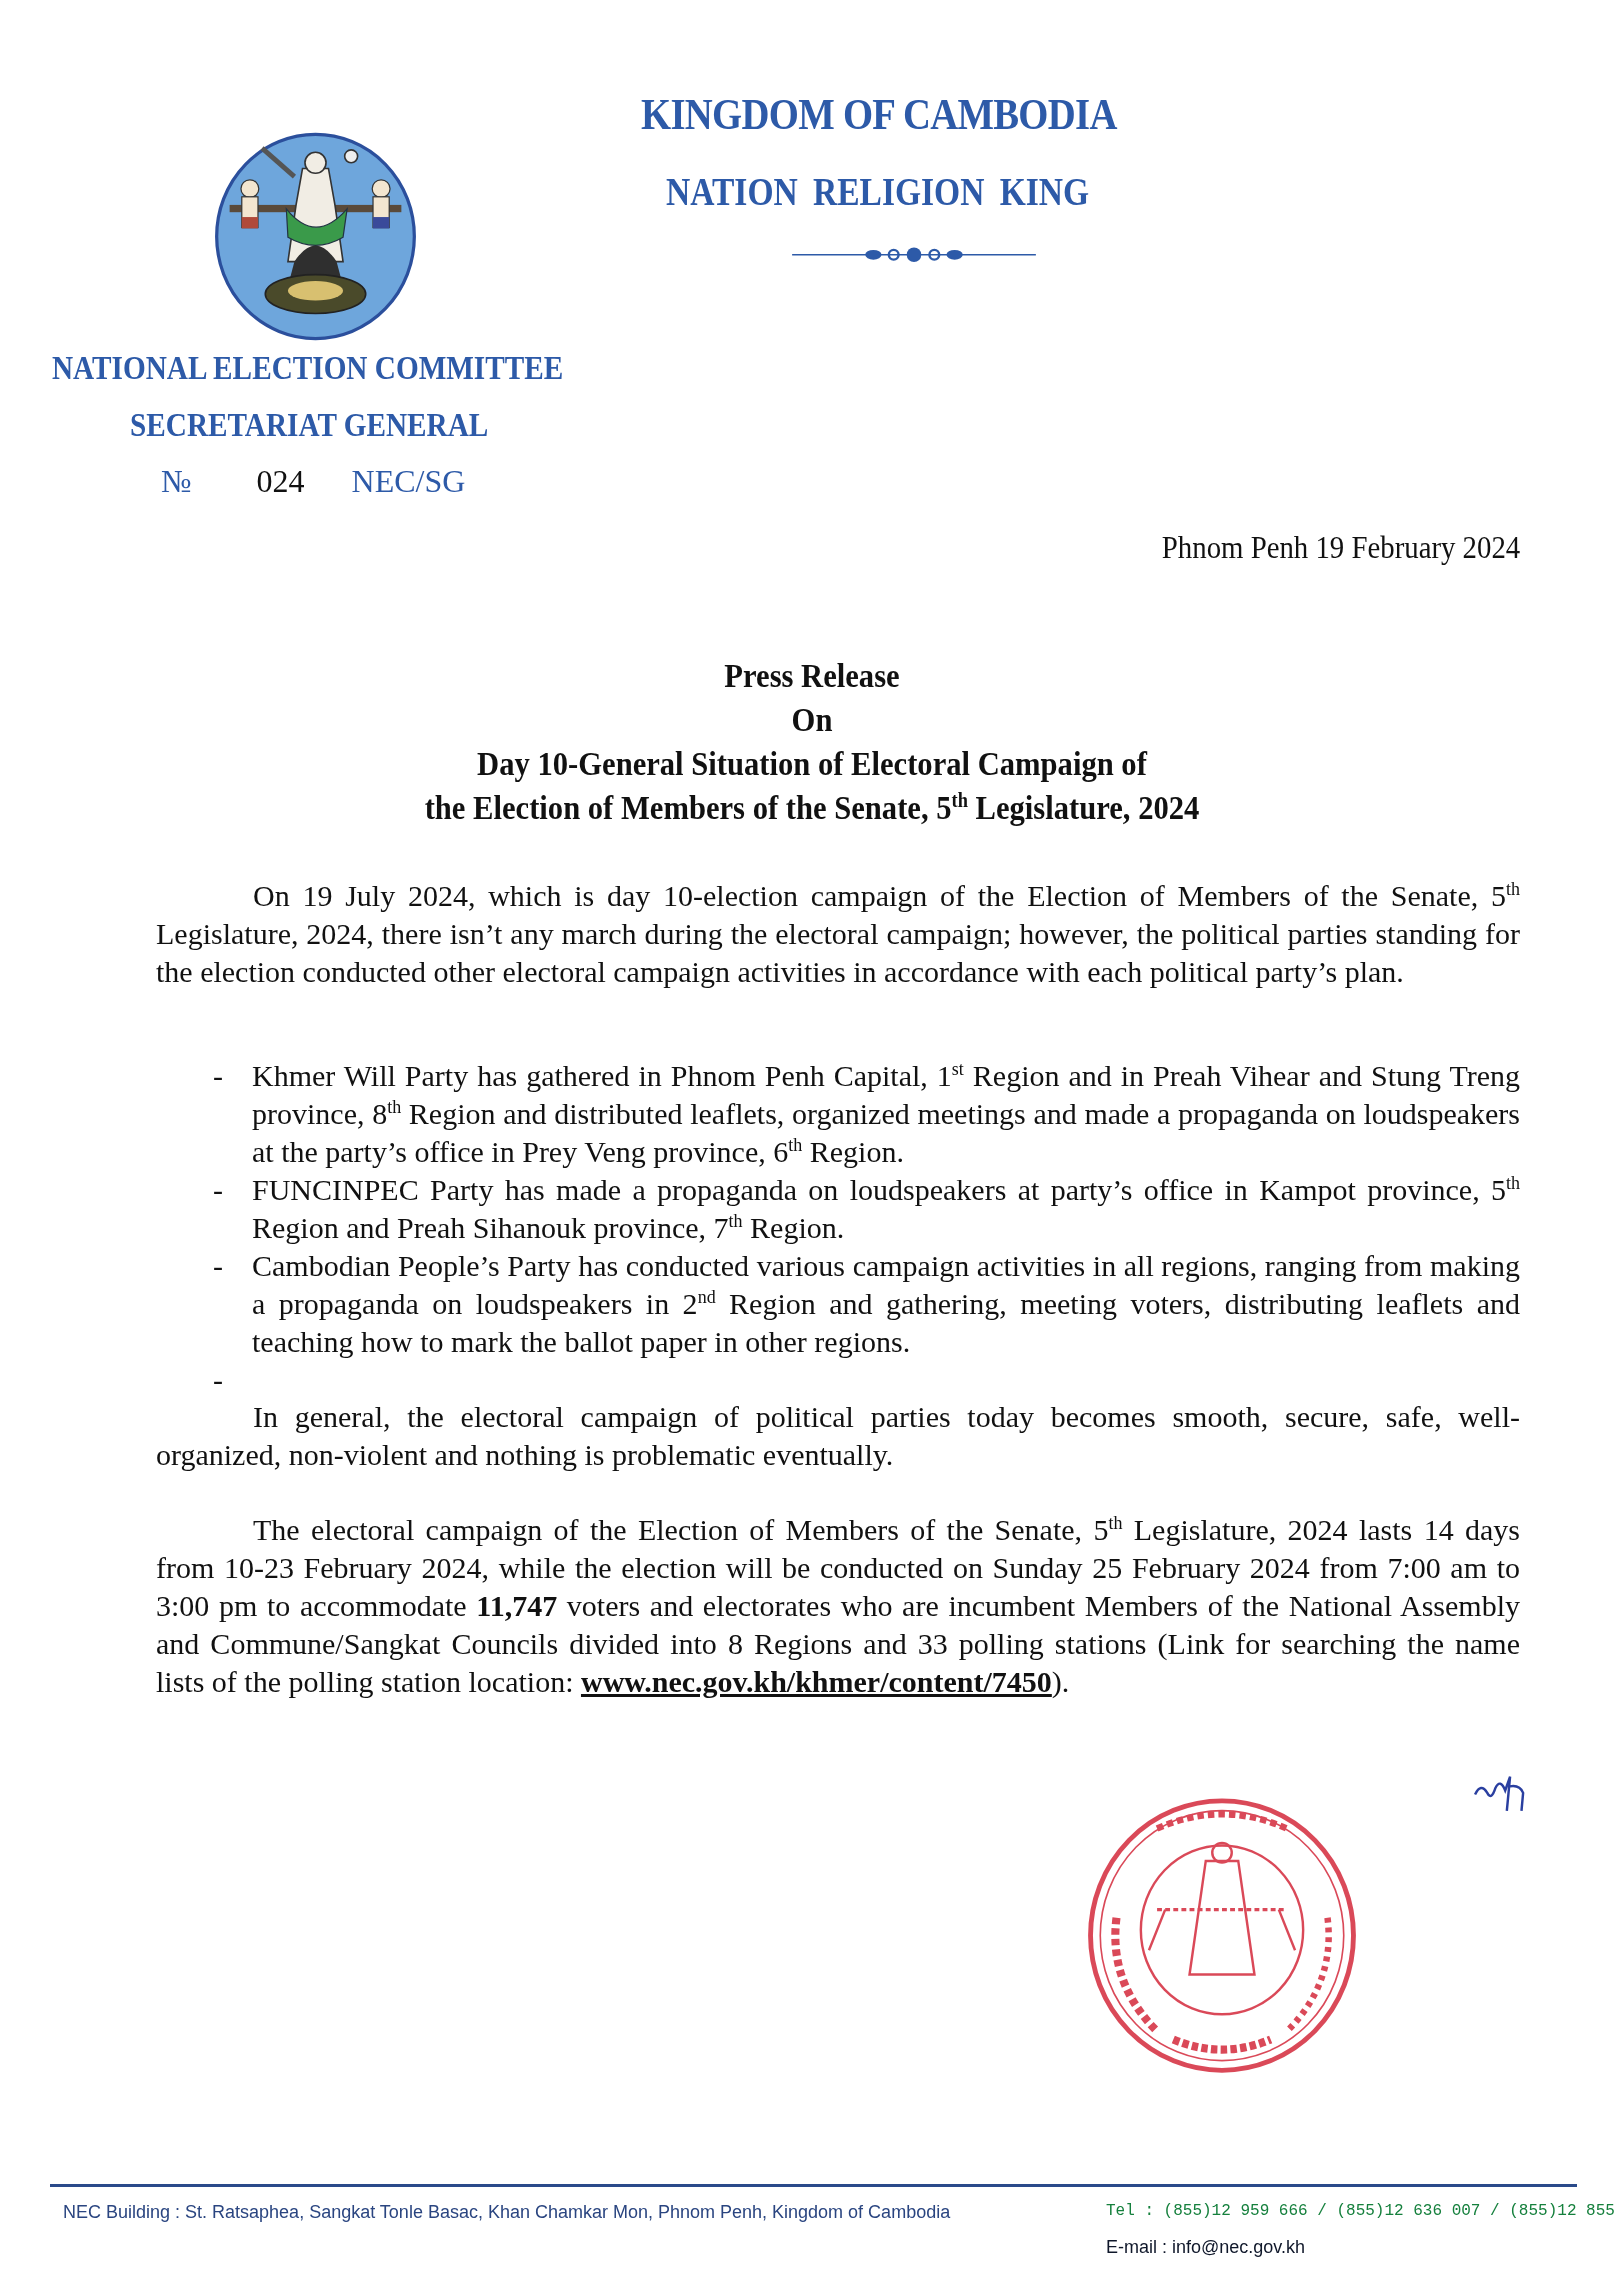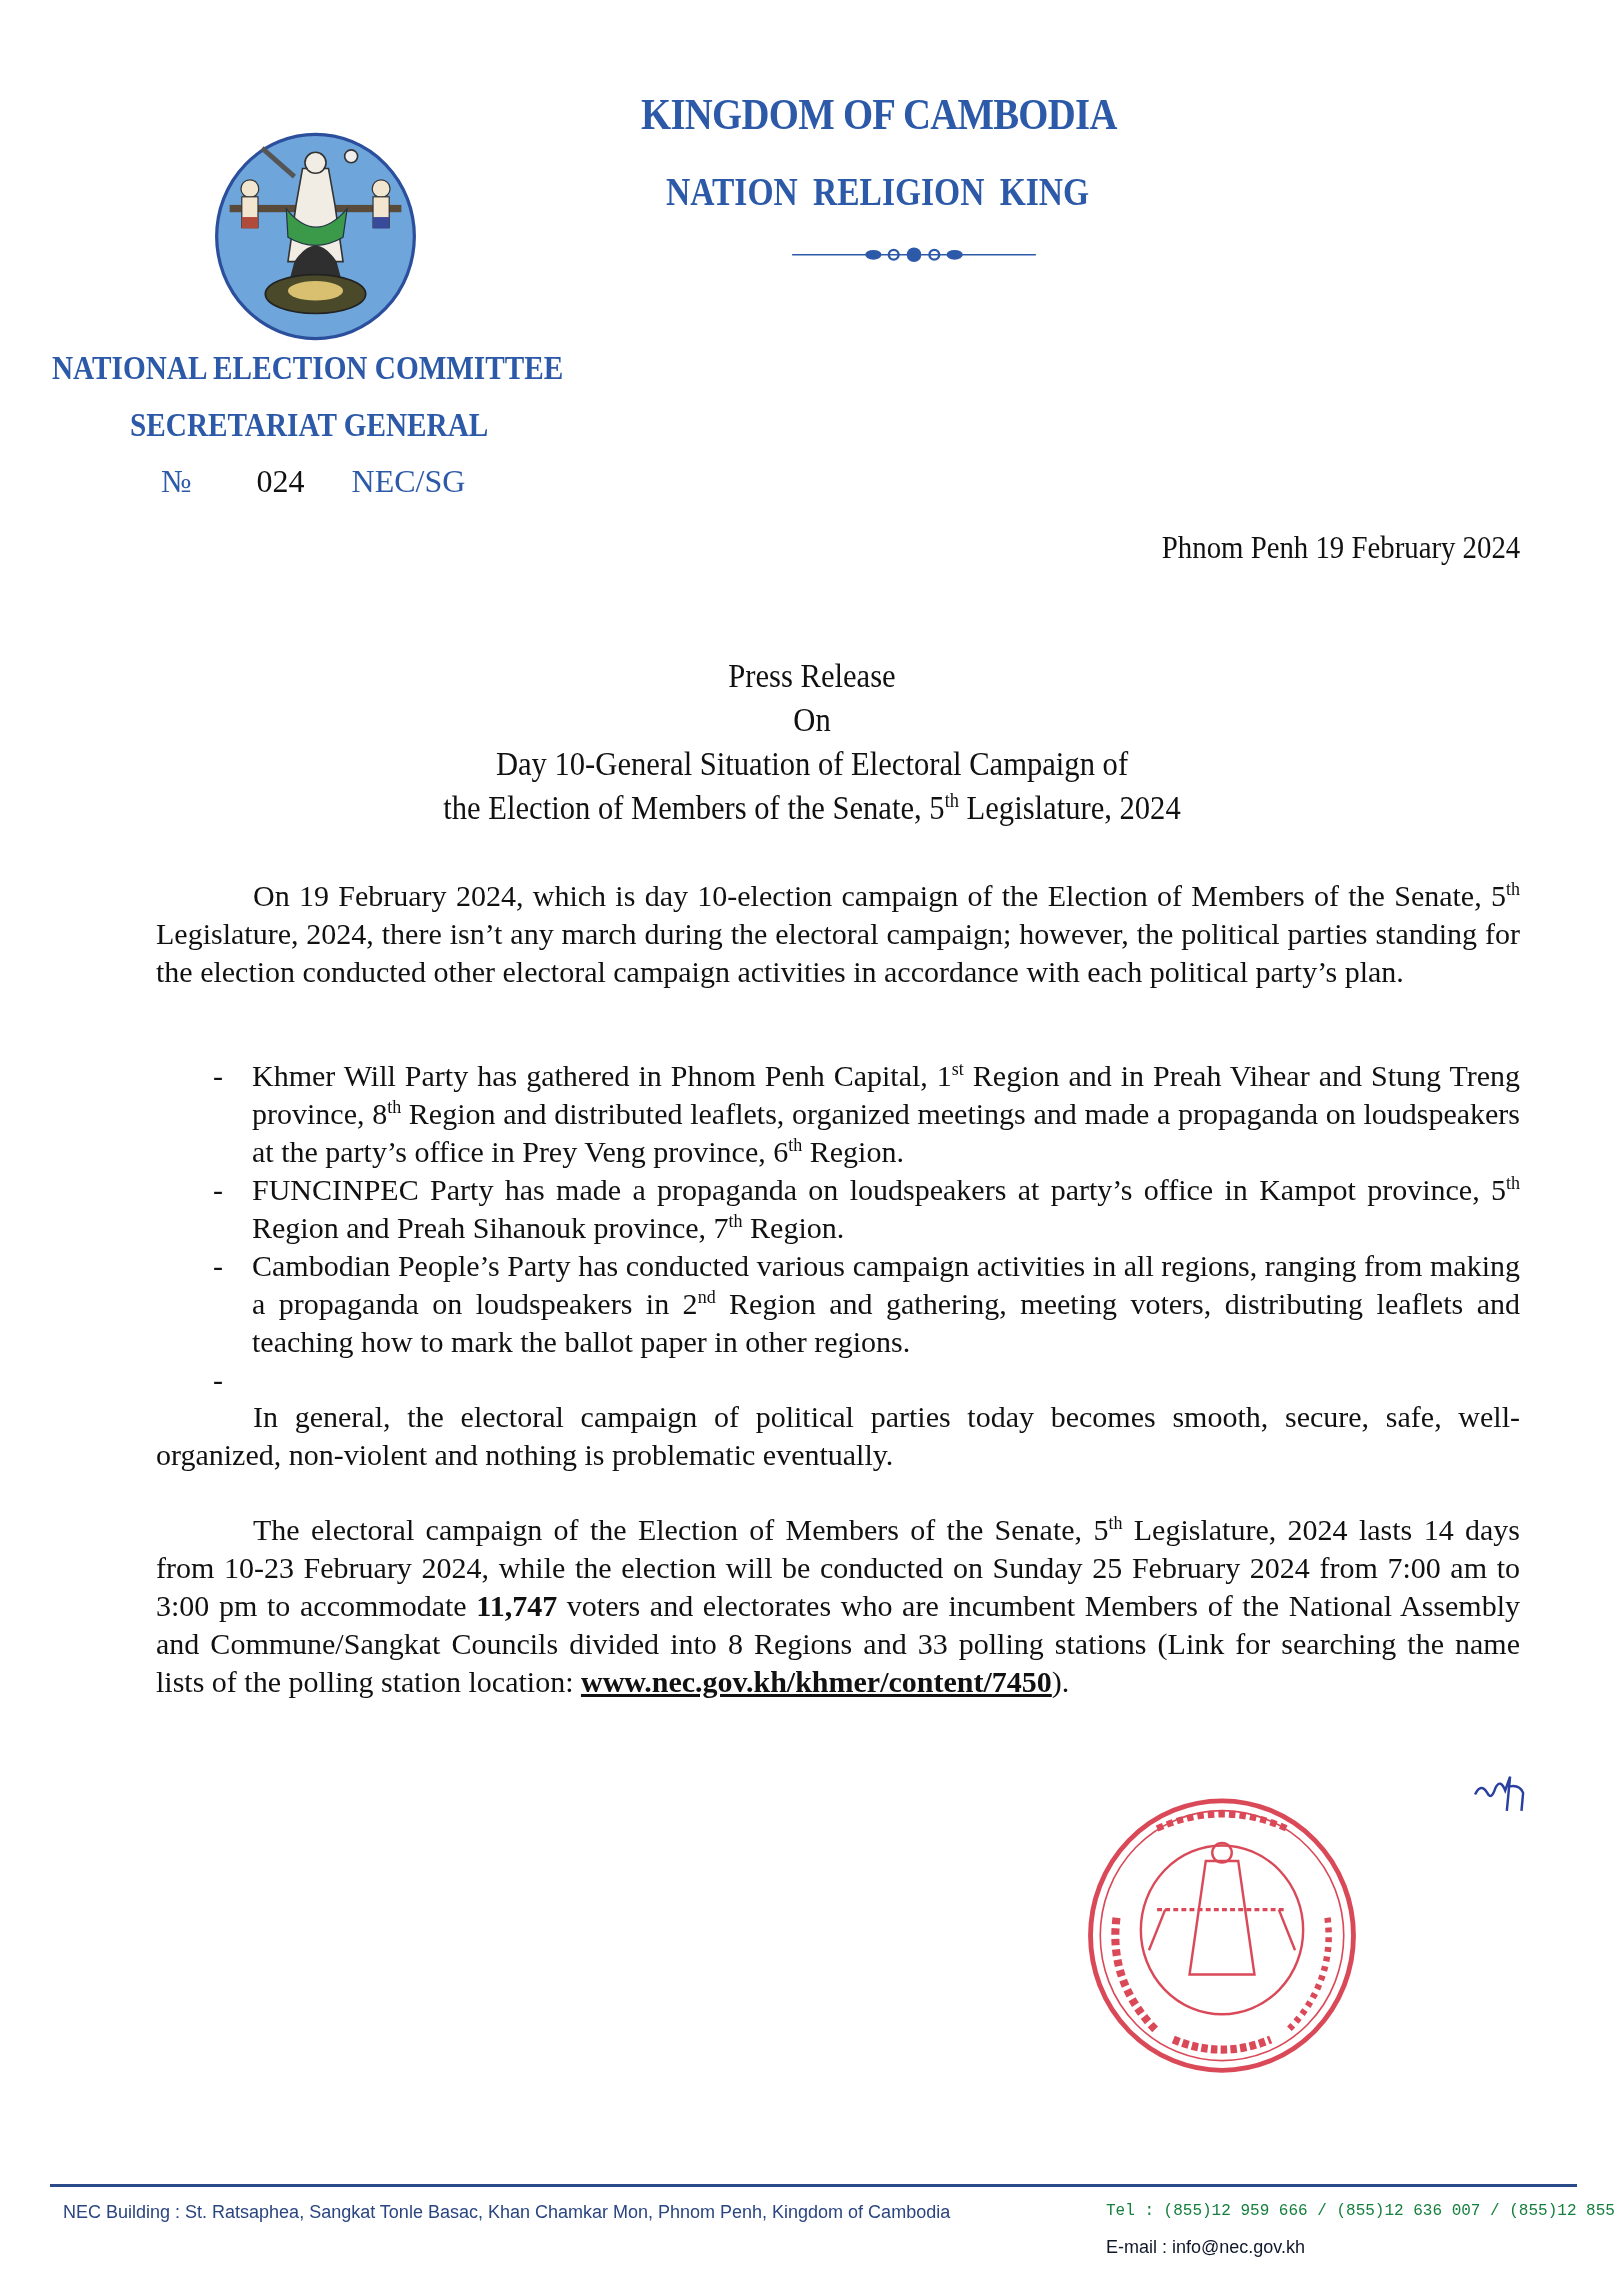--- a/index.html
+++ b/index.html
@@ -15,21 +15,21 @@
   .ornament { position: absolute; left: 792px; top: 245px; width: 244px; height: 19.5px; }
 
   .org-name { position: absolute; left: 52px; top: 349px; font-size: 34px; font-weight: bold; transform: scaleX(0.86); transform-origin: left center; white-space: nowrap; }
   .org-sub { position: absolute; left: 130px; top: 406px; font-size: 34px; font-weight: bold; transform: scaleX(0.86); transform-origin: left center; white-space: nowrap; }
   .ref-line { position: absolute; left: 161px; top: 463px; font-size: 32px; white-space: nowrap; display: flex; align-items: baseline; }
   .ref-line .num { color: #111; margin-left: 65px; margin-right: 47px; }
 
   .date-line { position: absolute; right: 104px; top: 529px; font-size: 32px; transform: scaleX(0.9); transform-origin: right center; white-space: nowrap; }
 
   
-  .title-block { position: absolute; left: 0; width: 1624px; top: 654px; text-align: center; font-weight: normal; font-size: 34px; line-height: 44px; }
+  .title-block { position: absolute; left: 0; width: 1624px; top: 654px; text-align: center; font-weight: bold; font-size: 34px; line-height: 44px; }
   .title-block div { transform: scaleX(0.9); }
 
   
   .body { position: absolute; left: 156px; width: 1364px; top: 877px; font-size: 30px; line-height: 38px; text-align: justify; }
   .body p { margin-bottom: 0; }
   .indent { text-indent: 97px; }
   .para-gap { height: 37px; }
   sup { font-size: 0.6em; line-height: 0; vertical-align: super; }
 
   .bullets { list-style: none; margin-left: 96px; margin-top: 29px; }
@@ -96,21 +96,21 @@
 <div class="date-line">Phnom Penh 19 February 2024</div>
 
 <div class="title-block">
   <div>Press Release</div>
   <div>On</div>
   <div>Day 10-General Situation of Electoral Campaign of</div>
   <div><span>the Election of Members of the Senate, 5</span><sup>th</sup><span> Legislature, 2024</span></div>
 </div>
 
 <div class="body">
-  <p class="indent"><span>On 19 February 2024, which is day 10-election campaign of the Election of Members of the Senate, 5</span><sup>th</sup><span> Legislature, 2024, there isn’t any march during the electoral campaign; however, the political parties standing for the election conducted other electoral campaign activities in accordance with each political party’s plan.</span></p>
+  <p class="indent"><span>On 19 July 2024, which is day 10-election campaign of the Election of Members of the Senate, 5</span><sup>th</sup><span> Legislature, 2024, there isn’t any march during the electoral campaign; however, the political parties standing for the election conducted other electoral campaign activities in accordance with each political party’s plan.</span></p>
   <div class="para-gap"></div>
 
   <ul class="bullets">
     <li>
       <span class="dash">-</span>
       <span>Khmer Will Party has gathered in Phnom Penh Capital, 1</span><sup>st</sup><span> Region and in Preah Vihear and Stung Treng province, 8</span><sup>th</sup><span> Region and distributed leaflets, organized meetings and made a propaganda on loudspeakers at the party’s office in Prey Veng province, 6</span><sup>th</sup><span> Region.</span>
     </li>
     <li>
       <span class="dash">-</span>
       <span>FUNCINPEC Party has made a propaganda on loudspeakers at party’s office in Kampot province, 5</span><sup>th</sup><span> Region and Preah Sihanouk province, 7</span><sup>th</sup><span> Region.</span>

